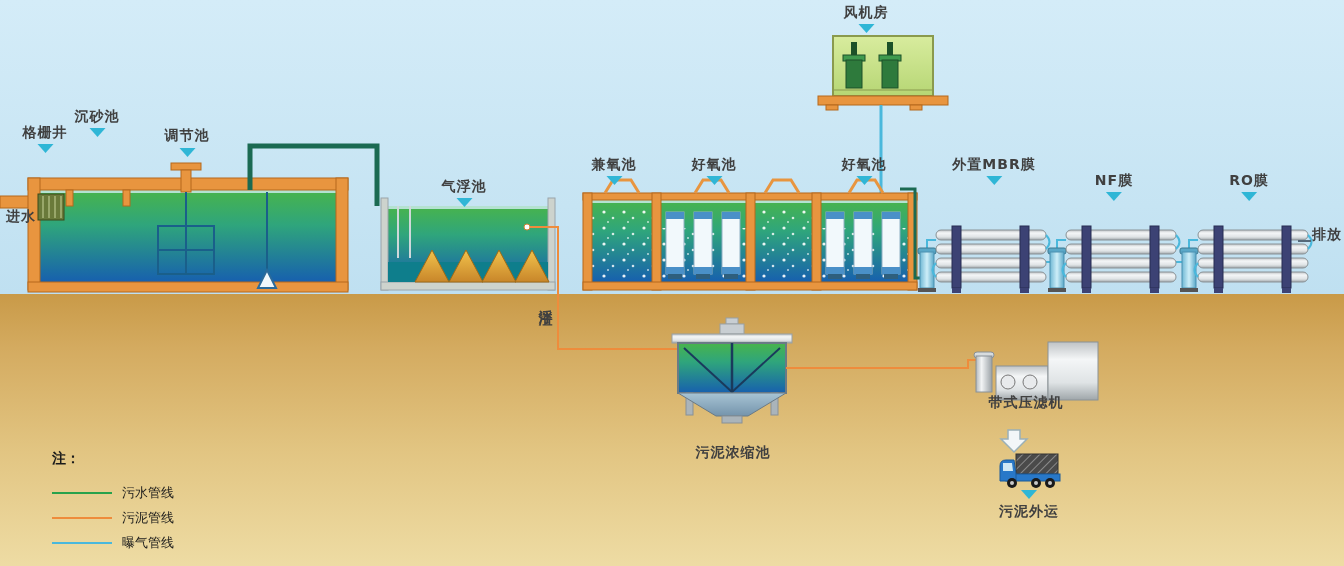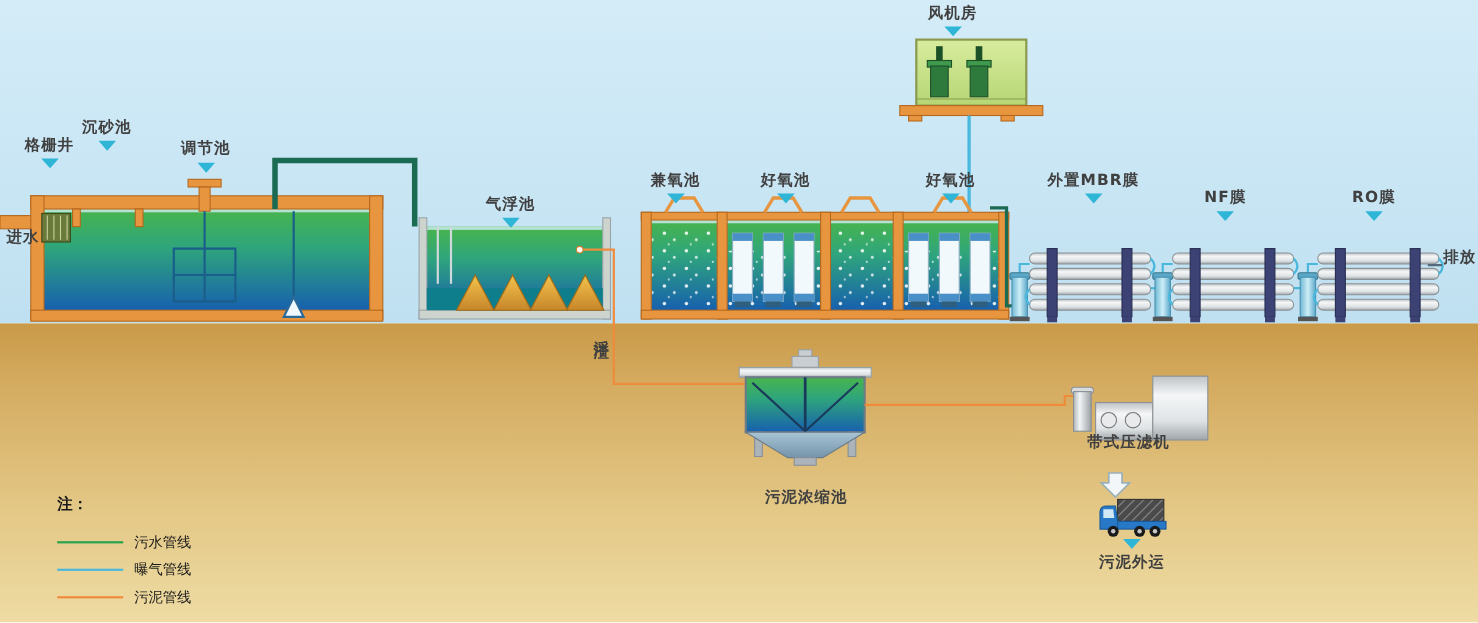--- a/index.html
+++ b/index.html
@@ -329,22 +329,22 @@
   <div class="lbl" style="left:1029px;top:490px;"><div class="tri above"></div><span>污泥外运</span></div>
 
   <div class="legend">
     <div class="leg-title">注：</div>
     <div id="legend-rows">
         <div class="leg-row">
           <span class="leg-line" style="background: rgb(39, 162, 76);"></span>
           <span class="leg-label">污水管线</span>
         </div>
         <div class="leg-row">
+          <span class="leg-line" style="background: rgb(238, 140, 60);"></span>
+          <span class="leg-label">污泥管线</span>
+        </div>
+        <div class="leg-row">
           <span class="leg-line" style="background: rgb(74, 184, 220);"></span>
           <span class="leg-label">曝气管线</span>
-        </div>
-        <div class="leg-row">
-          <span class="leg-line" style="background: rgb(238, 140, 60);"></span>
-          <span class="leg-label">污泥管线</span>
         </div>
       </div>
   </div>
 </div>
 
 </body></html>

